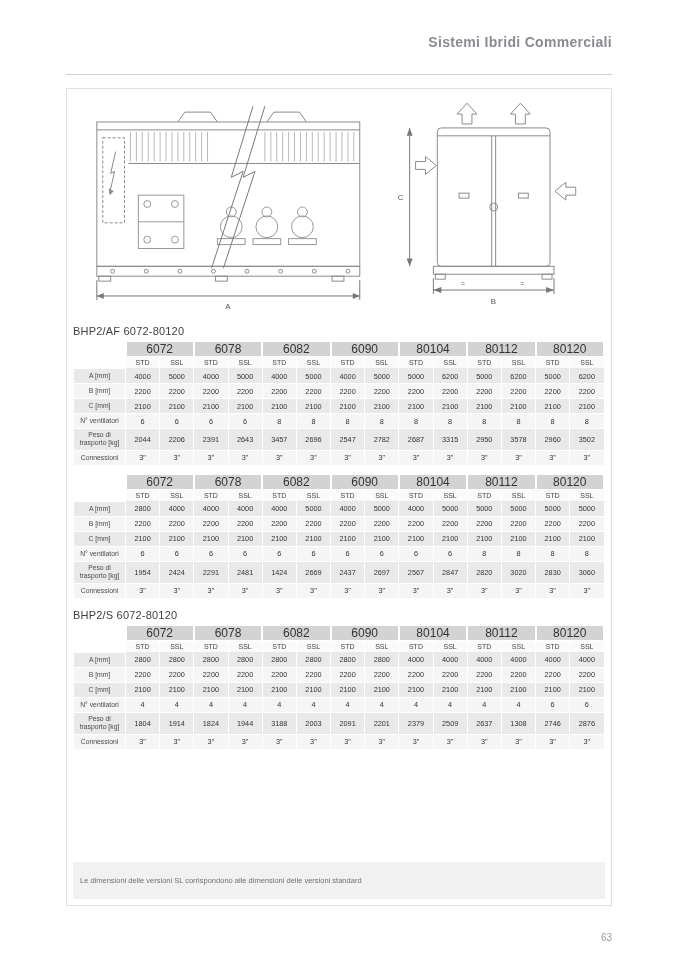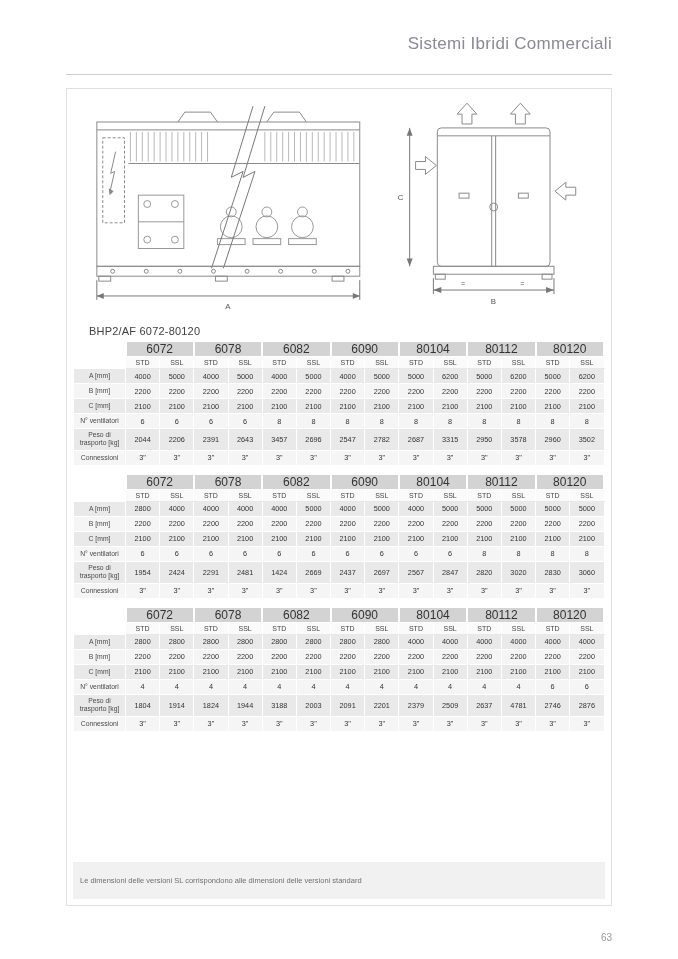--- a/index.html
+++ b/index.html
@@ -1,27 +1,27 @@
 <!DOCTYPE html>
 <html><head>
 <meta charset="utf-8">
 <style>
   * { box-sizing: border-box; margin: 0; padding: 0; }
   html, body { background: #ffffff; }
   body { font-family: "Liberation Sans", sans-serif; }
   .page { position: relative; width: 678px; height: 959px; background: #fff; overflow: hidden; }
 
-  .main-title { position: absolute; top: 34px; right: 66px; font-size: 17px; font-weight: 400; color: #8a8a93; letter-spacing: 0.3px; }
+  .main-title { position: absolute; top: 34px; right: 66px; font-size: 14px; font-weight: 700; color: #8a8a93; letter-spacing: 0.3px; }
   .title-rule { position: absolute; top: 74px; left: 66px; right: 66px; border-top: 1px solid #cfcfcf; }
 
   .content-box { position: absolute; top: 88px; left: 66px; width: 546px; height: 818px; border: 1px solid #e0e0e0; background: #fff; padding: 8px 6px; }
 
   .drawings { display: flex; justify-content: space-between; align-items: flex-start; padding: 4px 8px 2px 10px; }
 
-  .section-title { font-size: 11px; font-weight: 400; color: #3f3f3f; margin: 10px 2px 4px 16px; letter-spacing: 0.2px; }
+  .section-title { font-size: 11px; font-weight: 400; color: #3f3f3f; margin: 10px 2px 4px 0; letter-spacing: 0.2px; }
 
   table.spec { width: 100%; border-collapse: collapse; table-layout: fixed; margin-bottom: 8px; }
   .spec th, .spec td { border: 1px solid #ffffff; text-align: center; vertical-align: middle; }
   .spec th.corner { background: transparent; width: 52px; }
   .spec th.model { background: #d3d3d3; font-size: 12px; font-weight: 400; color: #333; height: 13px; border-left: 2px solid #fff; border-right: 2px solid #fff; }
   .spec th.sub { background: #fafafa; font-size: 7px; font-weight: 400; color: #444; height: 12px; border-bottom: 1px solid #e8e8e8; }
   .spec th.rowlabel { font-size: 6.8px; font-weight: 400; color: #4a4a4a; padding: 2px 1px; line-height: 1.25; }
   .spec td.val { font-size: 7.3px; color: #333; height: 15px; }
   tr.stripe-a th.rowlabel, tr.stripe-a td.val { background: #e9e9e9; }
   tr.stripe-b th.rowlabel, tr.stripe-b td.val { background: #f5f5f5; }
@@ -423,20 +423,21 @@
               <td class="val">3"</td>
               <td class="val">3"</td>
               <td class="val">3"</td>
               <td class="val">3"</td>
               <td class="val">3"</td>
             </tr>
           </tbody>
         </table>
       </div>
 
+    <h3 class="section-title">BHP2/S 6072-80120</h3>
     <div>
         <table class="spec">
           <thead>
             <tr>
               <th class="corner"></th>
               <th class="model" colspan="2">6072</th>
               <th class="model" colspan="2">6078</th>
               <th class="model" colspan="2">6082</th>
               <th class="model" colspan="2">6090</th>
               <th class="model" colspan="2">80104</th>
@@ -536,21 +537,21 @@
               <td class="val">1914</td>
               <td class="val">1824</td>
               <td class="val">1944</td>
               <td class="val">3188</td>
               <td class="val">2003</td>
               <td class="val">2091</td>
               <td class="val">2201</td>
               <td class="val">2379</td>
               <td class="val">2509</td>
               <td class="val">2637</td>
-              <td class="val">4781</td>
+              <td class="val">1308</td>
               <td class="val">2746</td>
               <td class="val">2876</td>
             </tr>
             <tr class="stripe-b">
               <th class="rowlabel">Connessioni</th>
               <td class="val">3"</td>
               <td class="val">3"</td>
               <td class="val">3"</td>
               <td class="val">3"</td>
               <td class="val">3"</td>

